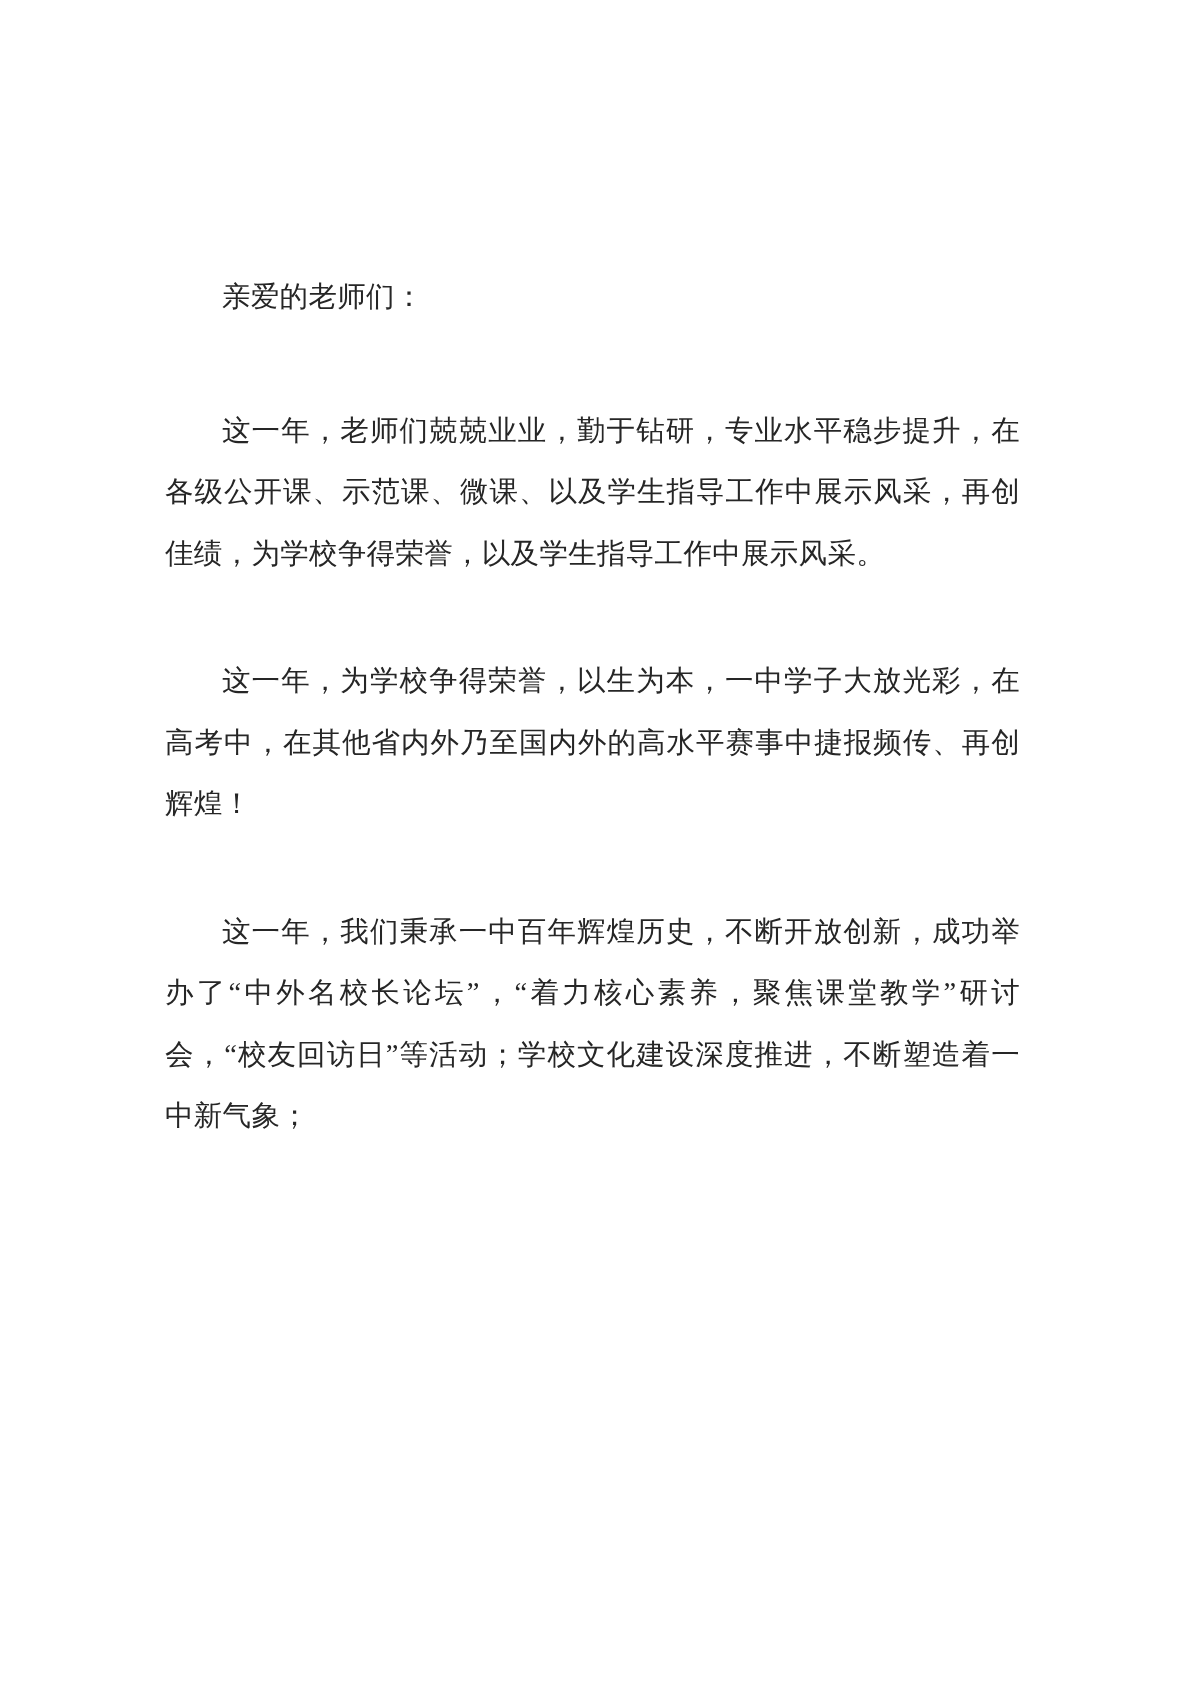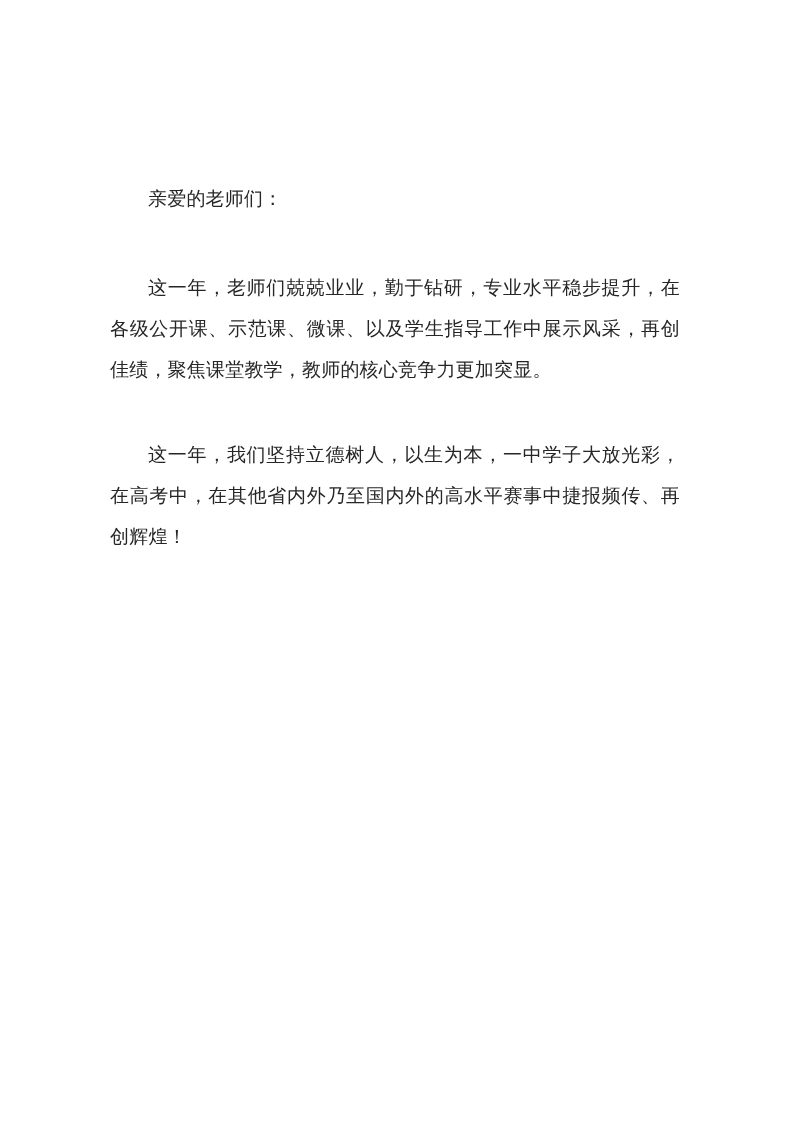--- a/index.html
+++ b/index.html
@@ -35,16 +35,17 @@
   .doc-text p:last-child {
     margin-bottom: 0;
   }
 </style>
 </head>
 <body>
 
 <div class="page">
   <div class="doc-text">
     <p class="salutation">亲爱的老师们：</p>
-    <p>这一年，老师们兢兢业业，勤于钻研，专业水平稳步提升，在各级公开课、示范课、微课、以及学生指导工作中展示风采，再创佳绩，聚焦课堂教学，教师的核心竞争力更加突显。</p>
-    <p>这一年，我们坚持立德树人，以生为本，一中学子大放光彩，在高考中，在其他省内外乃至国内外的高水平赛事中捷报频传、再创辉煌！</p>
+    <p>这一年，老师们兢兢业业，勤于钻研，专业水平稳步提升，在各级公开课、示范课、微课、以及学生指导工作中展示风采，再创佳绩，为学校争得荣誉，以及学生指导工作中展示风采。</p>
+    <p>这一年，为学校争得荣誉，以生为本，一中学子大放光彩，在高考中，在其他省内外乃至国内外的高水平赛事中捷报频传、再创辉煌！</p>
+    <p>这一年，我们秉承一中百年辉煌历史，不断开放创新，成功举办了“中外名校长论坛”，“着力核心素养，聚焦课堂教学”研讨会，“校友回访日”等活动；学校文化建设深度推进，不断塑造着一中新气象；</p>
   </div>
 </div>
 
 </body></html>

